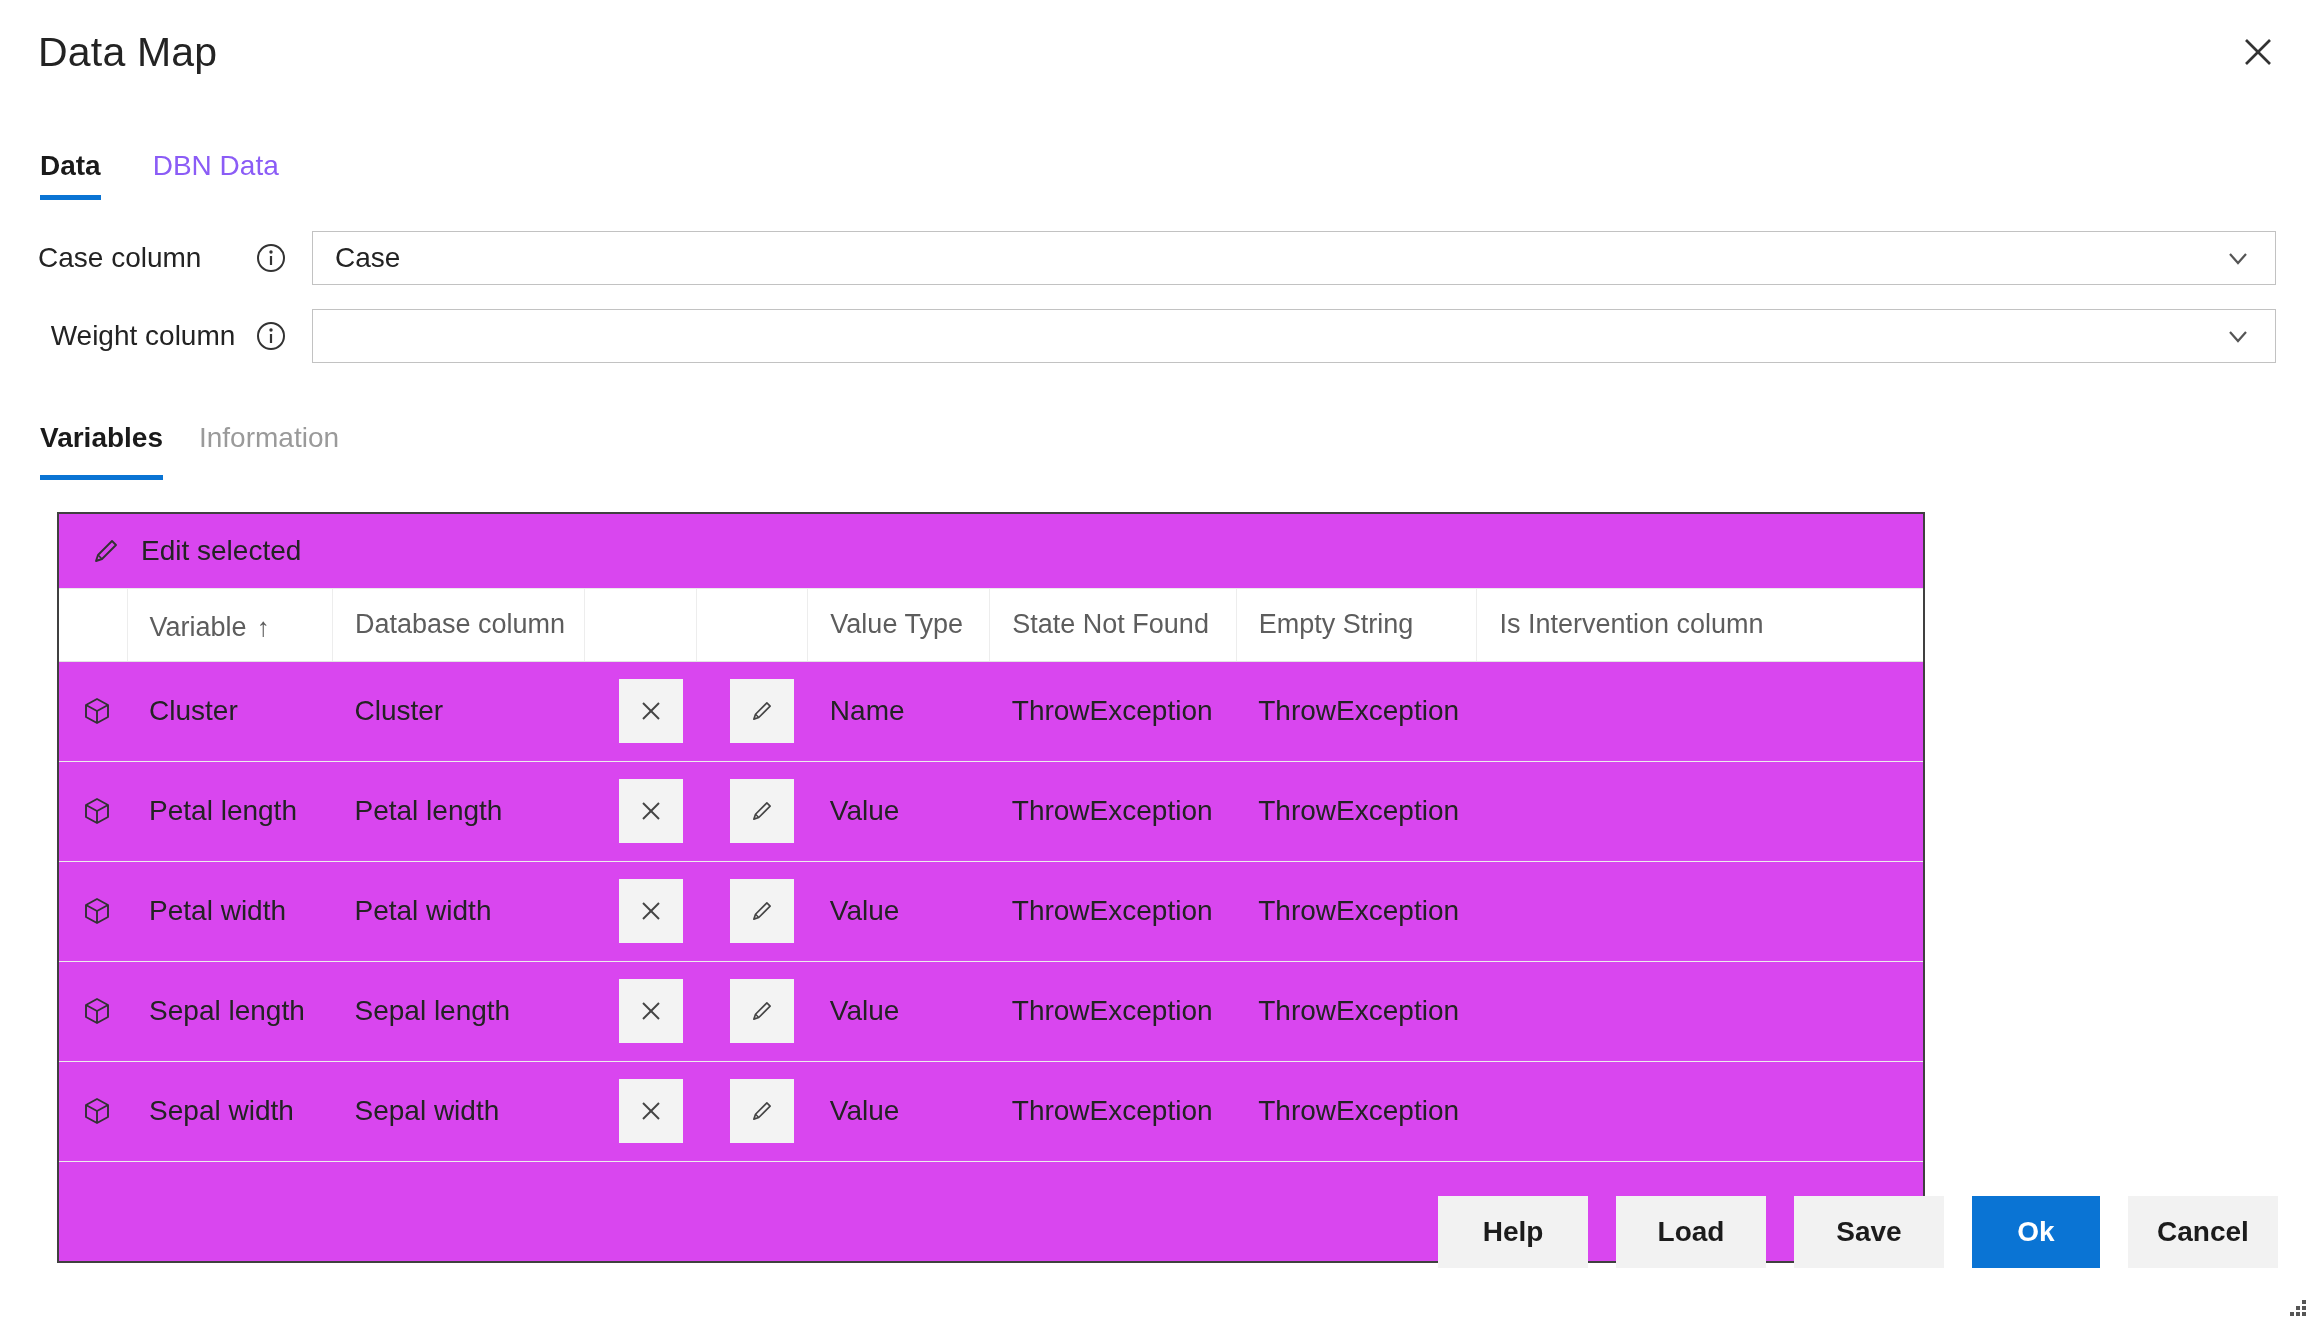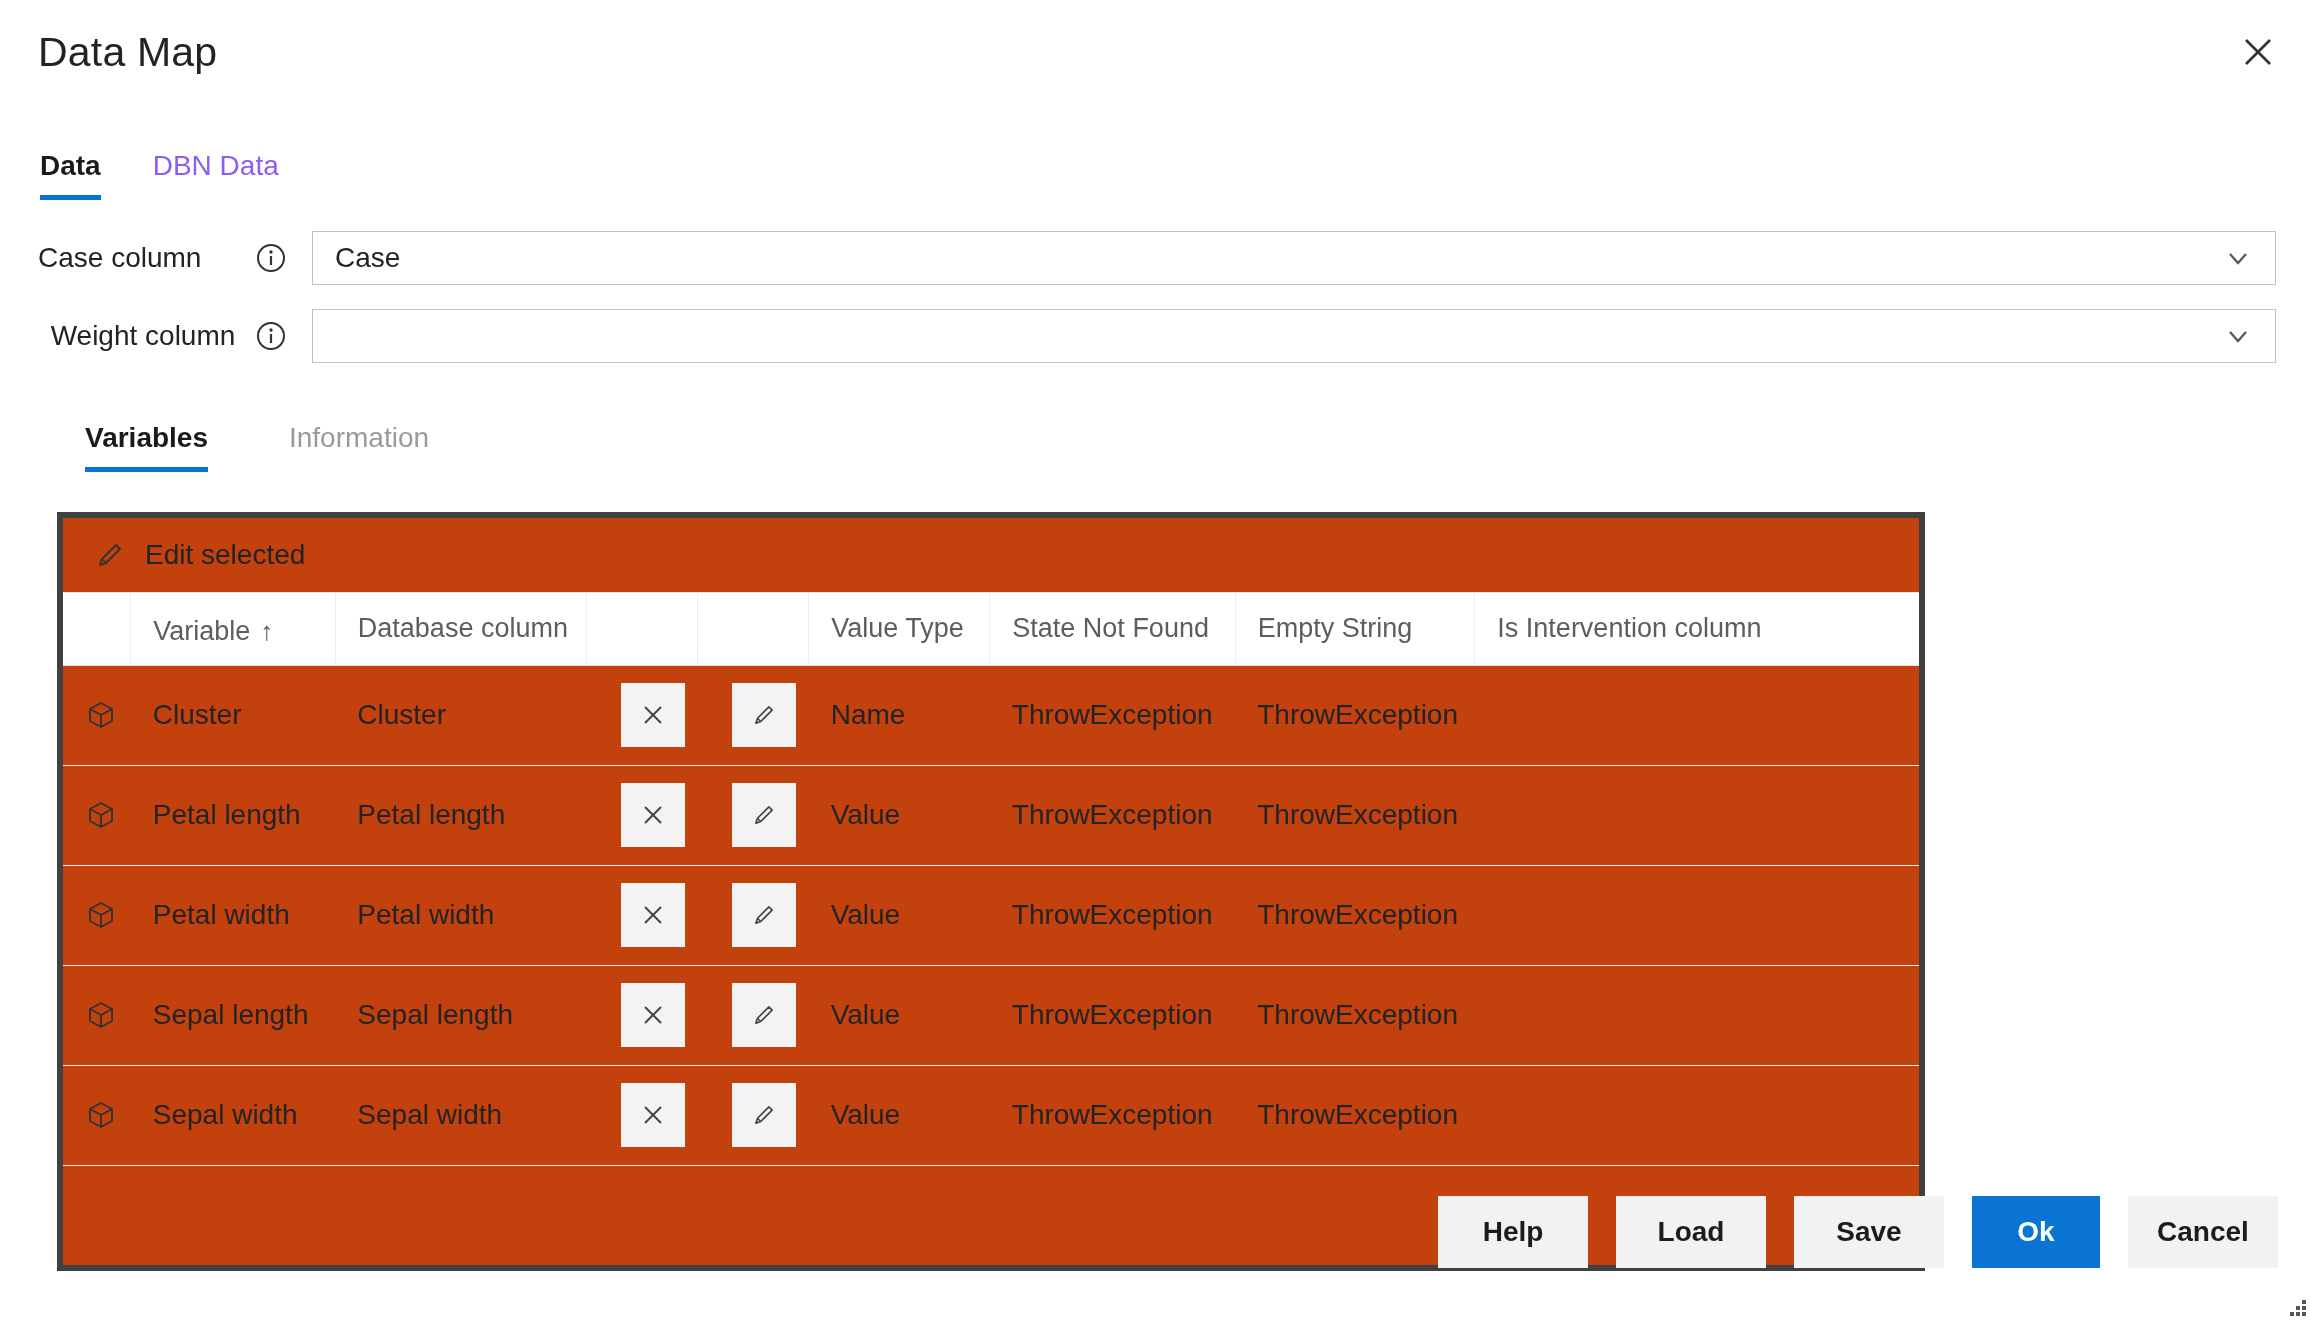--- a/index.html
+++ b/index.html
@@ -130,45 +130,44 @@
 
   
   .subtabbar {
     position: absolute;
     left: 38px; top: 420px;
     display: flex;
     align-items: flex-start;
   }
   .subtab {
     position: relative;
-    padding: 0 18px 16px 18px;
+    padding: 0 18px 24px 18px;
     font-size: 28px;
     line-height: 36px;
     cursor: pointer;
     white-space: nowrap;
-    margin-left: 45px;
   }
   .subtab:first-child { padding-left: 2px; }
   .subtab.active { font-weight: bold; color: #1a1a1a; }
   .subtab.inactive { color: #9a9a9a; }
   .subtab.active::after {
     content: "";
     position: absolute;
     left: 2px; right: 18px; bottom: 0;
     height: 5px;
     background: #0a74d4;
   }
 
   
   .table-panel {
     position: absolute;
     left: 57px; top: 512px;
     width: 1868px;
-    border: 6px solid #404040;
-    background: #c2410c;
+    border: 2px solid #404040;
+    background: #d946ef;
   }
   .table-toolbar {
     height: 75px;
     display: flex;
     align-items: center;
     border-bottom: 1px solid #eaeaea;
     padding-left: 16px;
   }
   .toolbar-btn {
     display: flex;

